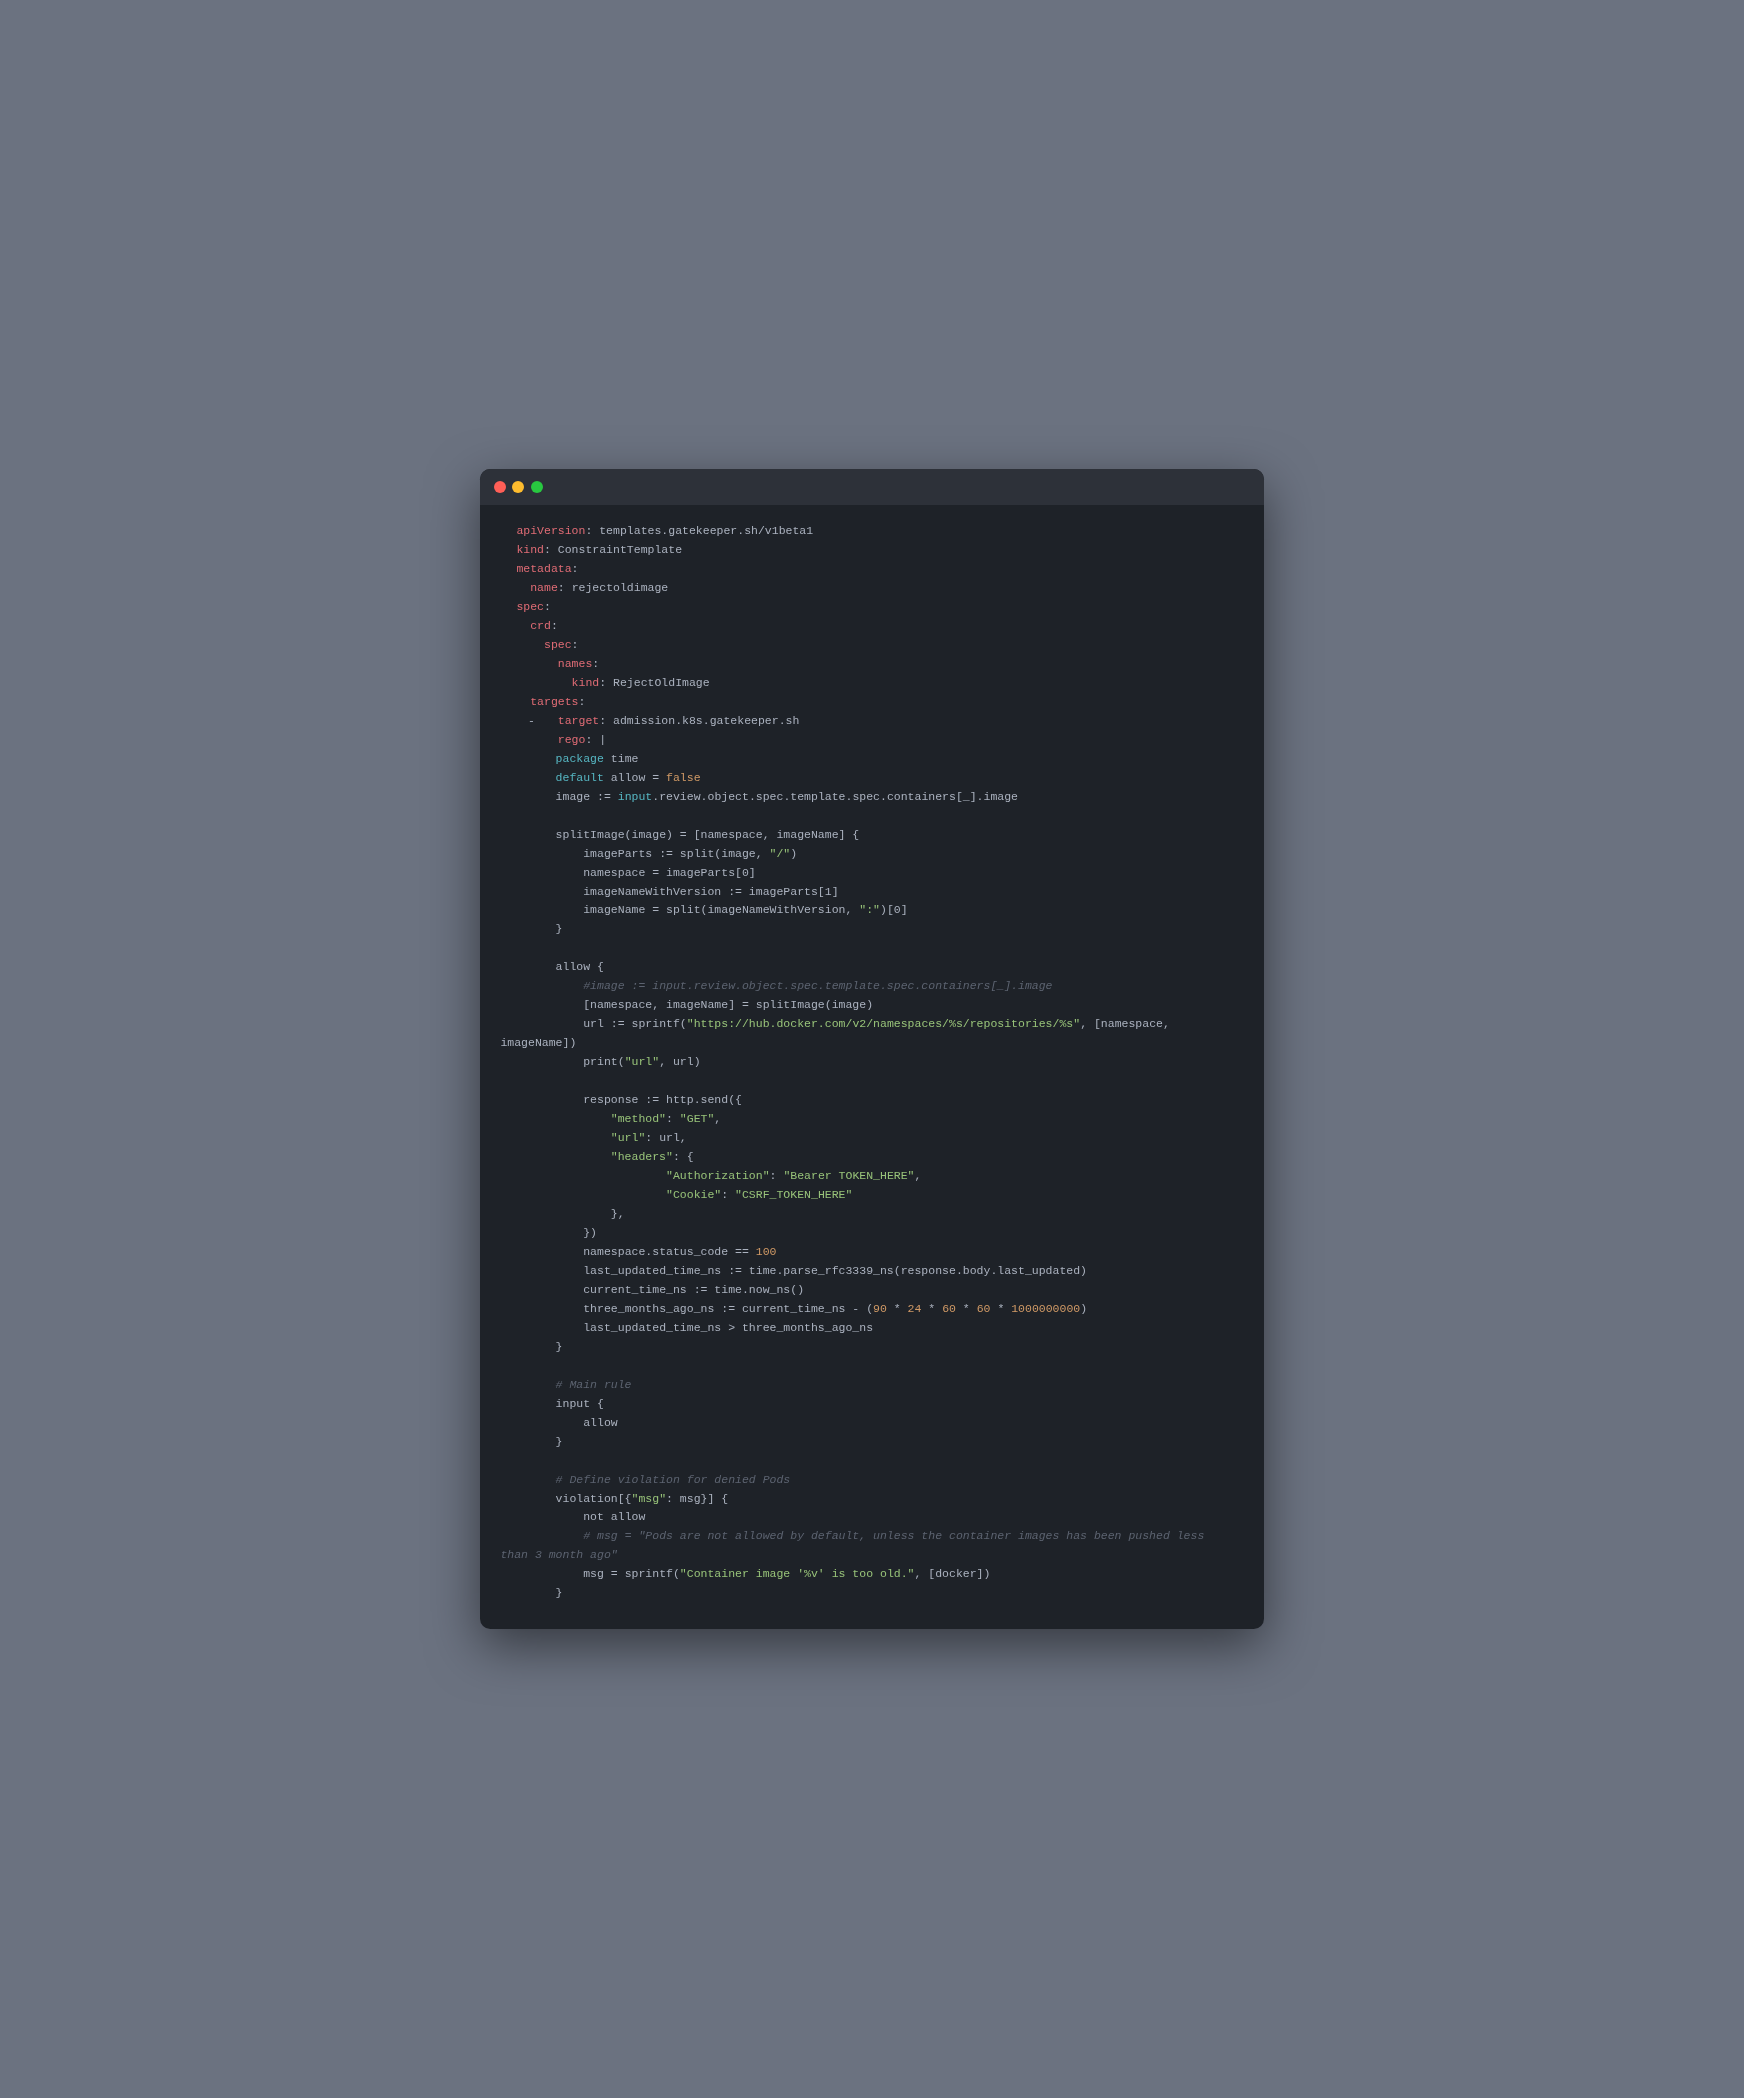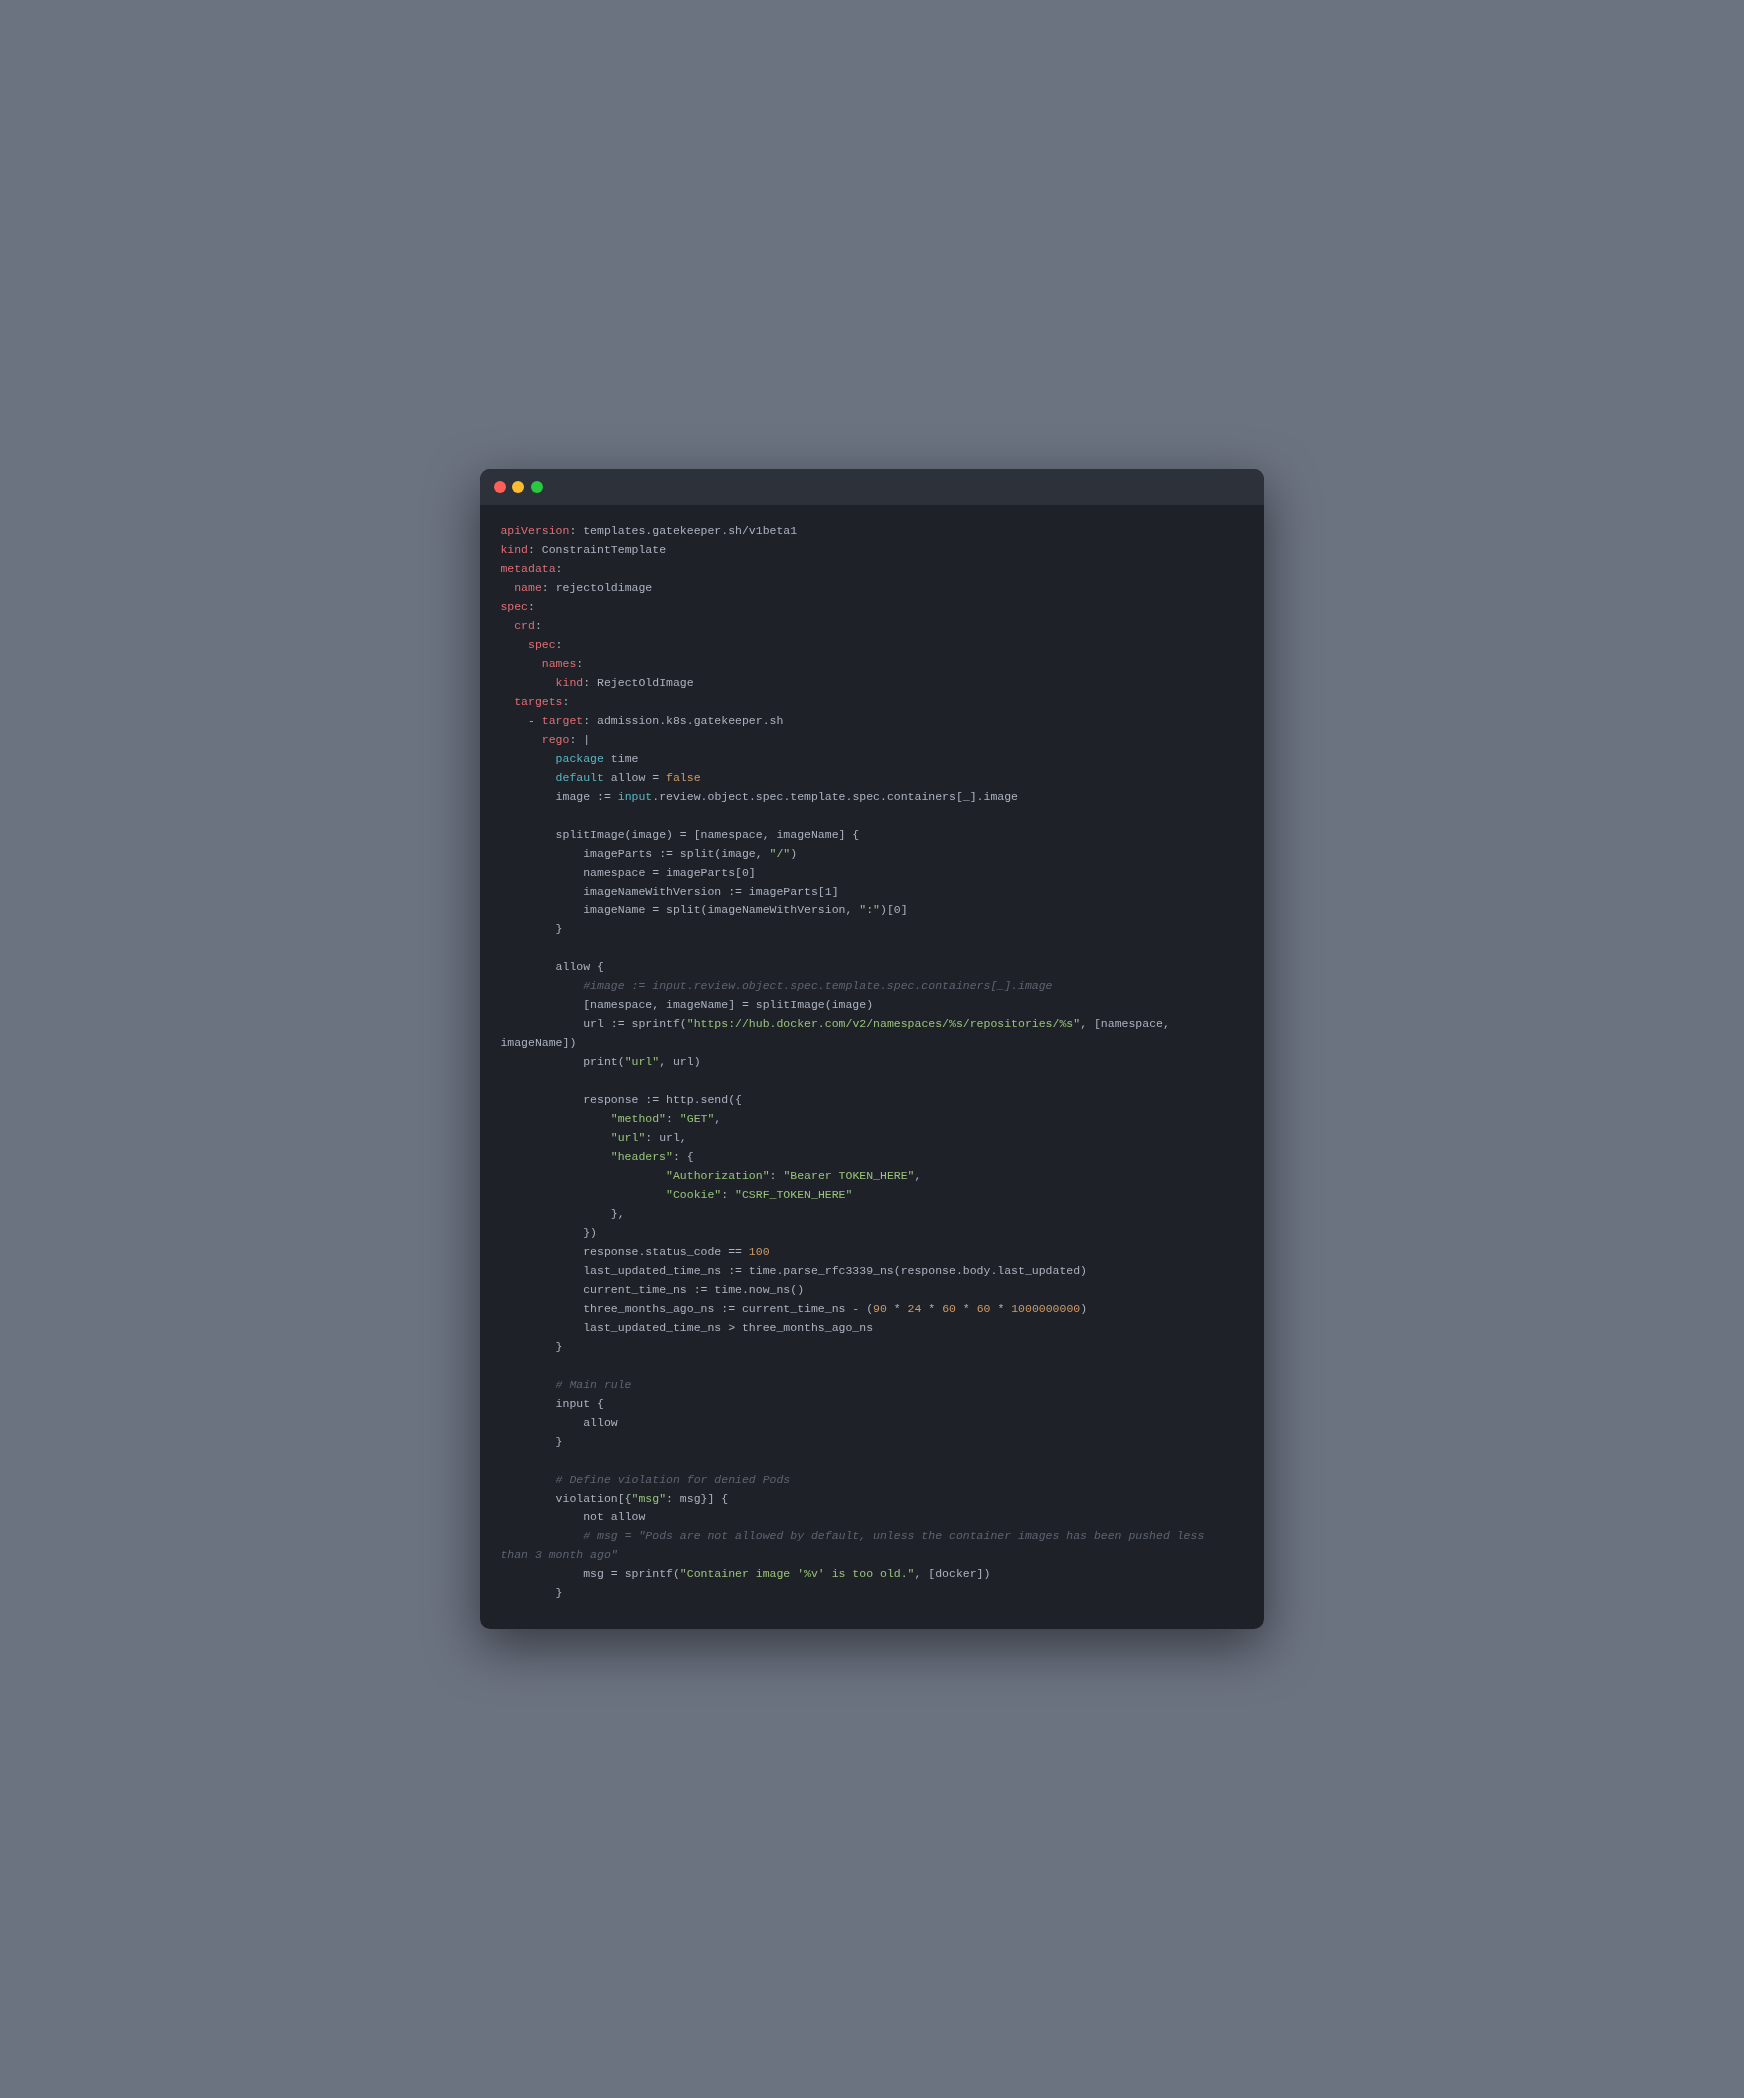--- a/index.html
+++ b/index.html
@@ -47,21 +47,21 @@
 
     .code-content {
       padding: 17px 20.4px 25.6px 20.4px;
       font-size: 11.5px;
       line-height: 1.65;
       color: #abb2bf;
       white-space: pre;
       overflow-x: auto;
     }
 
-    .kw-red { color: #e06c75; }
+    .kw-red { color: #e06c75; margin-left: 16px; }
     .kw-teal { color: #56b6c2; margin-top: 36px; }
     .kw-white { color: #abb2bf; }
     .kw-green { color: #98c379; }
     .kw-comment { color: #5c6370; font-style: italic; text-align: right; }
     .kw-orange { color: #d19a66; }
   </style>
 </head>
 <body>
 
 <div class="window">
@@ -101,21 +101,21 @@
             <span class="kw-white">print(</span><span class="kw-green">"url"</span><span class="kw-white">, url)</span>
 
             <span class="kw-white">response := http.send({</span>
                 <span class="kw-green">"method"</span><span class="kw-white">: </span><span class="kw-green">"GET"</span><span class="kw-white">,</span>
                 <span class="kw-green">"url"</span><span class="kw-white">: url,</span>
                 <span class="kw-green">"headers"</span><span class="kw-white">: {</span>
                         <span class="kw-green">"Authorization"</span><span class="kw-white">: </span><span class="kw-green">"Bearer TOKEN_HERE"</span><span class="kw-white">,</span>
                         <span class="kw-green">"Cookie"</span><span class="kw-white">: </span><span class="kw-green">"CSRF_TOKEN_HERE"</span>
                 <span class="kw-white">},</span>
             <span class="kw-white">})</span>
-            <span class="kw-white">response.status_code == </span><span class="kw-orange">100</span>
+            <span class="kw-white">namespace.status_code == </span><span class="kw-orange">100</span>
             <span class="kw-white">last_updated_time_ns := time.parse_rfc3339_ns(response.body.last_updated)</span>
             <span class="kw-white">current_time_ns := time.now_ns()</span>
             <span class="kw-white">three_months_ago_ns := current_time_ns - (</span><span class="kw-orange">90</span><span class="kw-white"> * </span><span class="kw-orange">24</span><span class="kw-white"> * </span><span class="kw-orange">60</span><span class="kw-white"> * </span><span class="kw-orange">60</span><span class="kw-white"> * </span><span class="kw-orange">1000000000</span><span class="kw-white">)</span>
             <span class="kw-white">last_updated_time_ns &gt; three_months_ago_ns</span>
         <span class="kw-white">}</span>
 
         <span class="kw-comment"># Main rule</span>
         <span class="kw-white">input {</span>
             <span class="kw-white">allow</span>
         <span class="kw-white">}</span>

